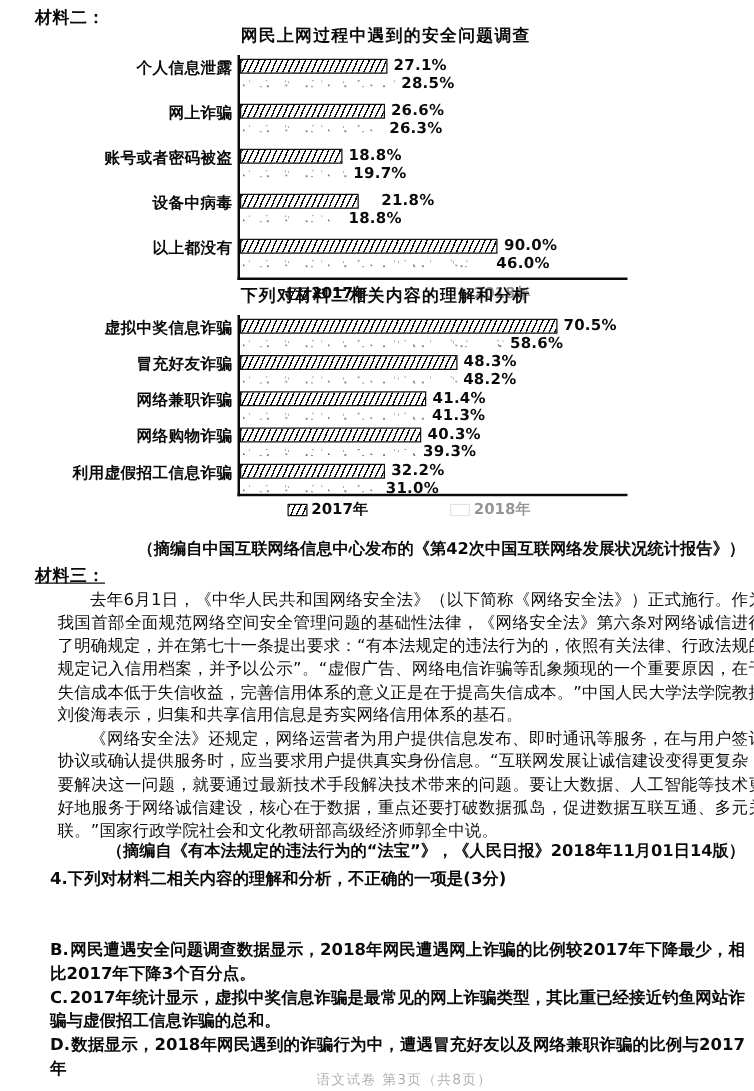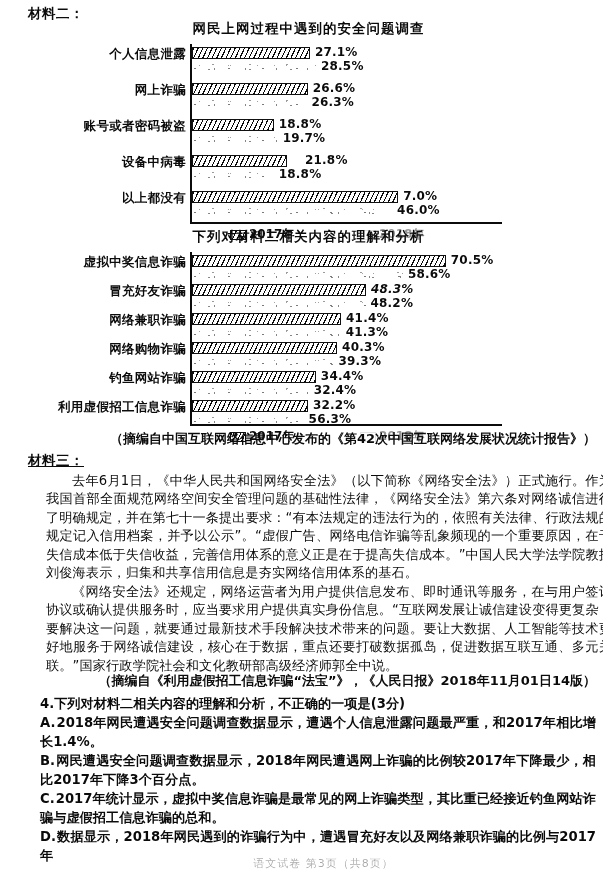--- a/index.html
+++ b/index.html
@@ -241,21 +241,21 @@
           <div class="cat-label">设备中病毒</div>
           <div class="bar2017" style="width: 94.83px;"></div>
           <div class="bar2018" style="width: 81.78px;"></div>
           <div class="val v2017" style="left: 113px;">21.8%</div>
           <div class="val v2018" style="left: 86.78px;">18.8%</div>
         </div>
         <div class="row" style="height: 36px; text-align: right;">
           <div class="cat-label">以上都没有</div>
           <div class="bar2017" style="width: 206.19px;"></div>
           <div class="bar2018" style="width: 200.1px;"></div>
-          <div class="val v2017" style="left: 211.19px;">7.0%</div>
+          <div class="val v2017" style="left: 211.19px;">90.0%</div>
           <div class="val v2018" style="left: 205.1px;">46.0%</div>
         </div>
       </div>
     <div class="legend" id="legend1">
         <div class="legend-item" style="left: 40px;">
           <span class="swatch hatch"></span>
           <span>2017年</span>
         </div>
         <div class="legend-item faded" style="left: 170px;">
           <span class="swatch faint"></span>
@@ -271,50 +271,43 @@
           <div class="cat-label">虚拟中奖信息诈骗</div>
           <div class="bar2017" style="width: 253.8px;"></div>
           <div class="bar2018" style="width: 210.96px;"></div>
           <div class="val v2017" style="left: 258.8px;">70.5%</div>
           <div class="val v2018" style="left: 215.96px;">58.6%</div>
         </div>
         <div class="row" style="height: 29px;">
           <div class="cat-label">冒充好友诈骗</div>
           <div class="bar2017" style="width: 173.88px;"></div>
           <div class="bar2018" style="width: 173.52px;"></div>
-          <div class="val v2017" style="left: 178.88px; font-style: italic;">48.3%</div>
+          <div class="val v2017" style="left: 178.88px;">48.3%</div>
           <div class="val v2018" style="left: 178.52px;">48.2%</div>
         </div>
         <div class="row" style="height: 29px;">
           <div class="cat-label">网络兼职诈骗</div>
           <div class="bar2017" style="width: 149.04px;"></div>
           <div class="bar2018" style="width: 148.68px;"></div>
           <div class="val v2017" style="left: 154.04px;">41.4%</div>
           <div class="val v2018" style="left: 153.68px;">41.3%</div>
         </div>
         <div class="row" style="height: 29px;">
           <div class="cat-label">网络购物诈骗</div>
           <div class="bar2017" style="width: 145.08px;"></div>
           <div class="bar2018" style="width: 141.48px;"></div>
           <div class="val v2017" style="left: 150.08px;">40.3%</div>
           <div class="val v2018" style="left: 146.48px;">39.3%</div>
         </div>
         <div class="row" style="height: 29px;">
-          <div class="cat-label">钓鱼网站诈骗</div>
-          <div class="bar2017" style="width: 123.84px;"></div>
-          <div class="bar2018" style="width: 116.64px;"></div>
-          <div class="val v2017" style="left: 128.84px;">34.4%</div>
-          <div class="val v2018" style="left: 121.64px;">32.4%</div>
-        </div>
-        <div class="row" style="height: 29px;">
           <div class="cat-label">利用虚假招工信息诈骗</div>
           <div class="bar2017" style="width: 115.92px;"></div>
           <div class="bar2018" style="width: 111.6px;"></div>
           <div class="val v2017" style="left: 120.92px;">32.2%</div>
-          <div class="val v2018" style="left: 116.6px;">56.3%</div>
+          <div class="val v2018" style="left: 116.6px;">31.0%</div>
         </div>
       </div>
     <div class="legend" id="legend2">
         <div class="legend-item" style="left: 40px;">
           <span class="swatch hatch"></span>
           <span>2017年</span>
         </div>
         <div class="legend-item faded" style="left: 170px;">
           <span class="swatch faint"></span>
           <span>2018年</span>
@@ -323,27 +316,24 @@
   </div>
 
   <div class="source center-ish" style="top:430px;">（摘编自中国互联网络信息中心发布的《第42次中国互联网络发展状况统计报告》）</div>
 
   <div class="mat-label" style="left:28px; top:452px;text-decoration:underline;">材料三：</div>
 
   <div class="para indent" style="top:472px;">去年6月1日，《中华人民共和国网络安全法》（以下简称《网络安全法》）正式施行。作为我国首部全面规范网络空间安全管理问题的基础性法律，《网络安全法》第六条对网络诚信进行了明确规定，并在第七十一条提出要求：“有本法规定的违法行为的，依照有关法律、行政法规的规定记入信用档案，并予以公示”。“虚假广告、网络电信诈骗等乱象频现的一个重要原因，在于失信成本低于失信收益，完善信用体系的意义正是在于提高失信成本。”中国人民大学法学院教授刘俊海表示，归集和共享信用信息是夯实网络信用体系的基石。</div>
 
   <div class="para indent" style="top:583px;">《网络安全法》还规定，网络运营者为用户提供信息发布、即时通讯等服务，在与用户签订协议或确认提供服务时，应当要求用户提供真实身份信息。“互联网发展让诚信建设变得更复杂，要解决这一问题，就要通过最新技术手段解决技术带来的问题。要让大数据、人工智能等技术更好地服务于网络诚信建设，核心在于数据，重点还要打破数据孤岛，促进数据互联互通、多元关联。”国家行政学院社会和文化教研部高级经济师郭全中说。</div>
 
-  <div class="source" style="top:672px;">（摘编自《利用虚假招工信息诈骗“法宝”》，《人民日报》2018年11月01日14版）</div>
+  <div class="source" style="top:672px;">（摘编自《有本法规定的违法行为的“法宝”》，《人民日报》2018年11月01日14版）</div>
 
   <div class="q-line" style="top:695px;">4.下列对材料二相关内容的理解和分析，不正确的一项是(3分)</div>
 
-  <div class="opt" style="top:714px;">
-    <span class="letter">A.</span><span>2018年网民遭遇安全问题调查数据显示，遭遇个人信息泄露问题最严重，和2017年相比增长1.4%。</span>
-  </div>
 
   <div class="opt" style="top:752px;">
     <span class="letter">B.</span><span>网民遭遇安全问题调查数据显示，2018年网民遭遇网上诈骗的比例较2017年下降最少，相比2017年下降3个百分点。</span>
   </div>
 
   <div class="opt" style="top:790px;">
     <span class="letter">C.</span><span>2017年统计显示，虚拟中奖信息诈骗是最常见的网上诈骗类型，其比重已经接近钓鱼网站诈骗与虚假招工信息诈骗的总和。</span>
   </div>
 
   <div class="opt" style="top:828px;">

